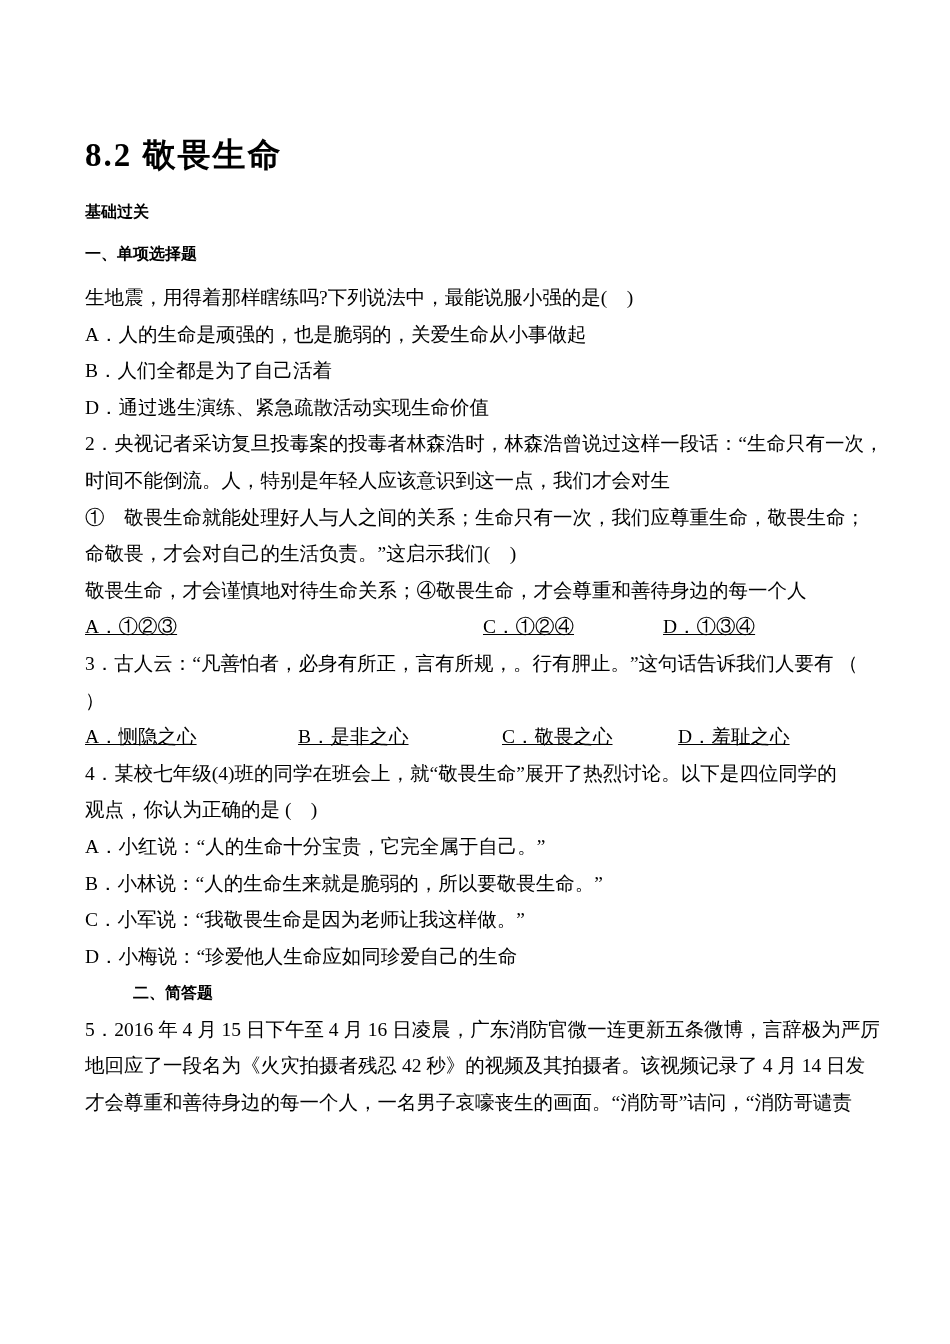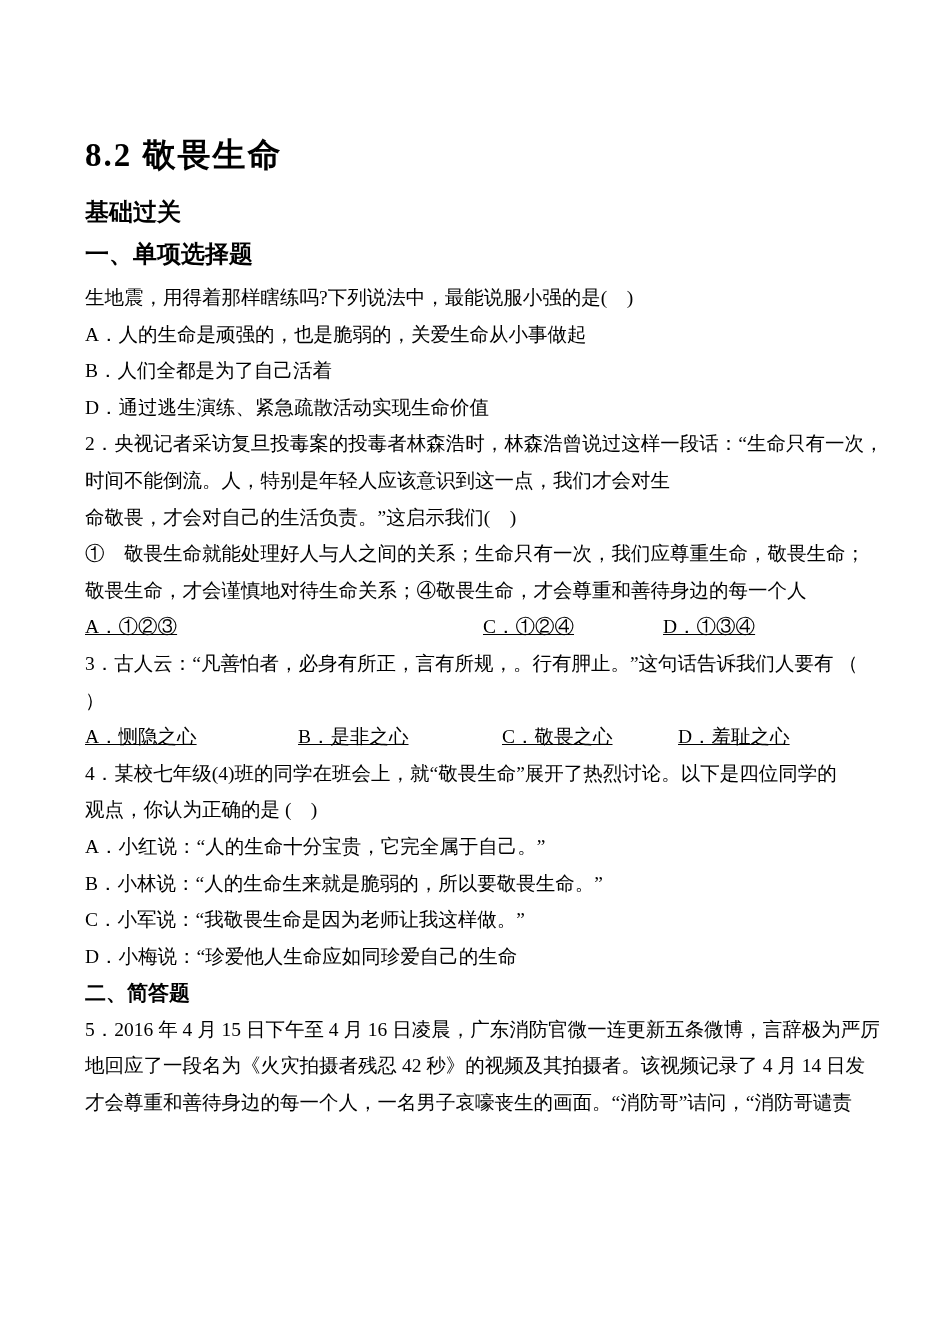--- a/index.html
+++ b/index.html
@@ -15,35 +15,36 @@
     width: 781px;
     font-weight: bold;
     font-size: 33px;
     line-height: 40px;
     letter-spacing: 2px;
     font-family: "Liberation Serif", "DejaVu Serif", serif;
   }
   .heading {
     font-family: "Liberation Sans", "DejaVu Sans", sans-serif;
     font-weight: bold;
-    font-size: 24px;
+    font-size: 16px;
     line-height: 42px;
   }
   .heading.first { margin-top: 16px; }
   .lines {
     margin-top: 5px;
     font-size: 19.5px;
     line-height: 36.6px;
     white-space: nowrap;
   }
   .line { height: 36.6px; overflow: hidden; }
   .line.heading-line {
     font-family: "Liberation Sans", "DejaVu Sans", sans-serif;
     font-weight: bold;
-    font-size: 21px;
+    font-size: 16px;
+    margin-left: 48px;
   }
   .opt-row { display: flex; text-decoration: underline; }
   .opt-row span { display: inline-block; }
   .w215 { width: 215px; } .w183 { width: 183px; margin-top: 36px; } .w180 { width: 180px; }
   .w213 { width: 213px; } .w204 { width: 204px; } .w176 { width: 176px; }
 </style>
 </head>
 <body>
 
 <div class="page">
@@ -55,22 +56,22 @@
 
   <div class="lines">
 
     <div class="line">生地震，用得着那样瞎练吗?下列说法中，最能说服小强的是(　)</div>
     <div class="line">A．人的生命是顽强的，也是脆弱的，关爱生命从小事做起</div>
     <div class="line">B．人们全都是为了自己活着</div>
     <div class="line">D．通过逃生演练、紧急疏散活动实现生命价值</div>
 
     <div class="line">2．央视记者采访复旦投毒案的投毒者林森浩时，林森浩曾说过这样一段话：“生命只有一次，</div>
     <div class="line">时间不能倒流。人，特别是年轻人应该意识到这一点，我们才会对生</div>
+    <div class="line">①　敬畏生命就能处理好人与人之间的关系；生命只有一次，我们应尊重生命，敬畏生命；</div>
     <div class="line">命敬畏，才会对自己的生活负责。”这启示我们(　)</div>
-    <div class="line">①　敬畏生命就能处理好人与人之间的关系；生命只有一次，我们应尊重生命，敬畏生命；</div>
     <div class="line">敬畏生命，才会谨慎地对待生命关系；④敬畏生命，才会尊重和善待身边的每一个人</div>
     <div class="line opt-row">
       <span class="w215">A．①②③</span>
       <span class="w183">B．②③④</span>
       <span class="w180">C．①②④</span>
       <span>D．①③④</span>
     </div>
 
     <div class="line">3．古人云：“凡善怕者，必身有所正，言有所规，。行有胛止。”这句话告诉我们人要有 （</div>
     <div class="line">）</div>

